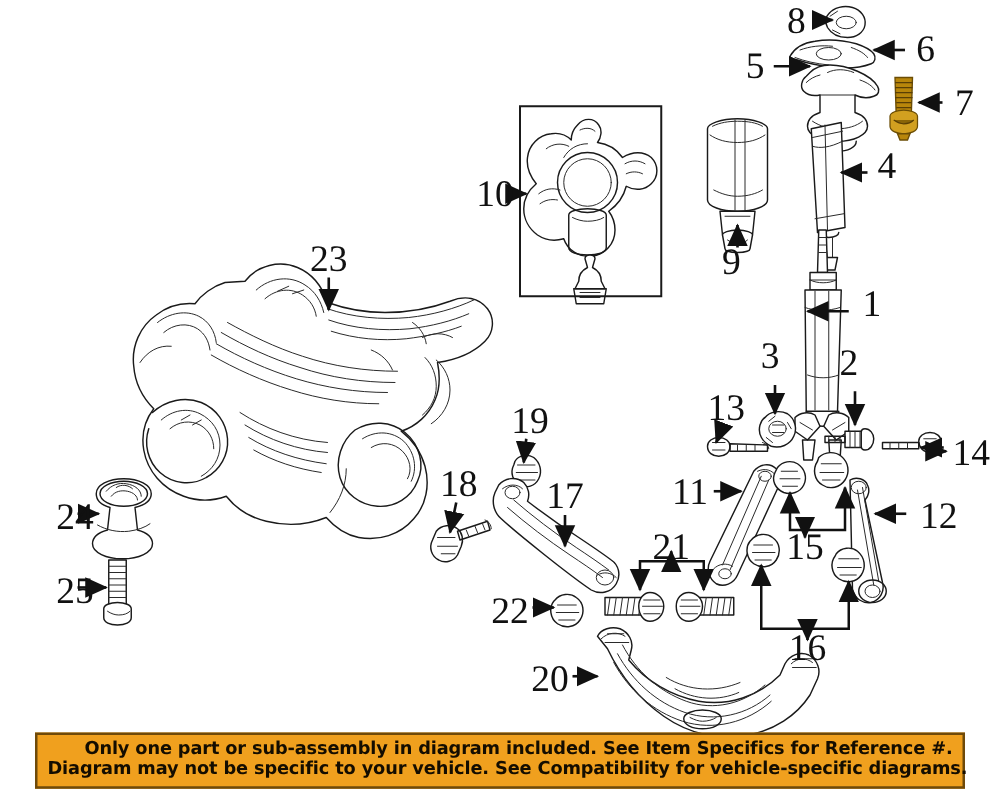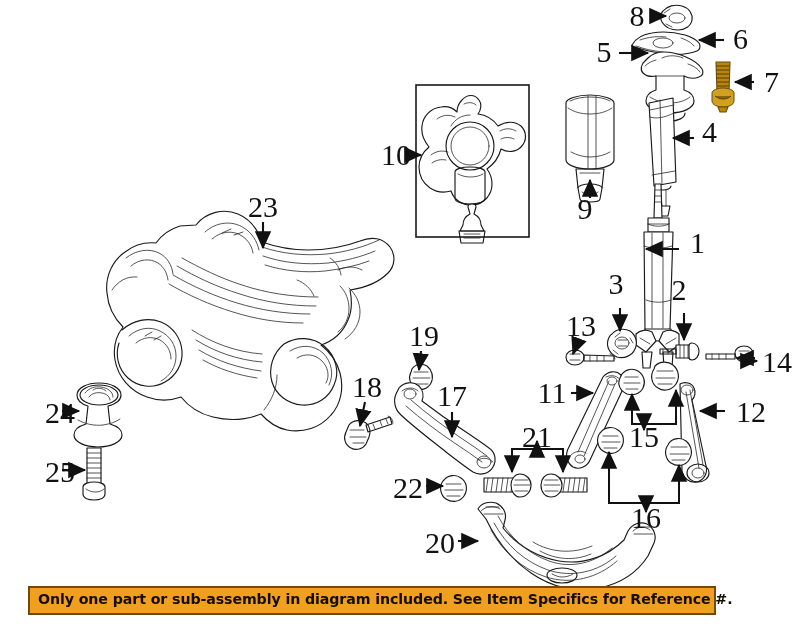--- a/index.html
+++ b/index.html
@@ -72,21 +72,21 @@
     stroke-width: 1.6;
   }
   .hl-body { fill: #b8860b; stroke: #6b4d05; stroke-width: 1.1; }
   .hl-mid  { fill: #d2a020; stroke: #6b4d05; stroke-width: 1.0; }
   .hl-dark { fill: #8a6508; stroke: #5a3f04; stroke-width: 1.0; }
 
   #disclaimer-banner {
     position: absolute;
     left: 28px;
     top: 586px;
-    width: 688px;
+    width: 744px;
     box-sizing: border-box;
     background: #f0a01e;
     border: 2px solid #6f4a0a;
     padding: 4px 8px 5px 8px;
     text-align: right;
     line-height: 1.12;
   }
   #disclaimer-banner .bline {
     display: block;
     font-family: "DejaVu Sans", sans-serif;
@@ -519,15 +519,16 @@
       <text class="cnum" x="408" y="498" text-anchor="middle">22</text>
       <text class="cnum" x="263" y="217" text-anchor="middle">23</text>
       <text class="cnum" x="45" y="423" text-anchor="start">24</text>
       <text class="cnum" x="45" y="482" text-anchor="start">25</text>
     </g>
 
   </svg>
 
   <div id="disclaimer-banner">
     <span class="bline">Only one part or sub-assembly in diagram included. See Item Specifics for Reference #.</span>
+    <span class="bline">Diagram may not be specific to your vehicle. See Compatibility for vehicle-specific diagrams.</span>
   </div>
 
 </div>
 
 </body></html>

